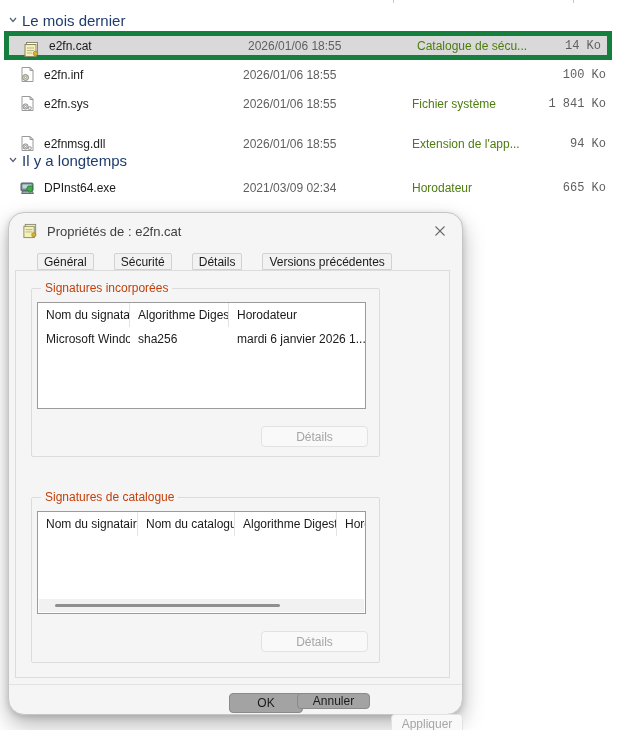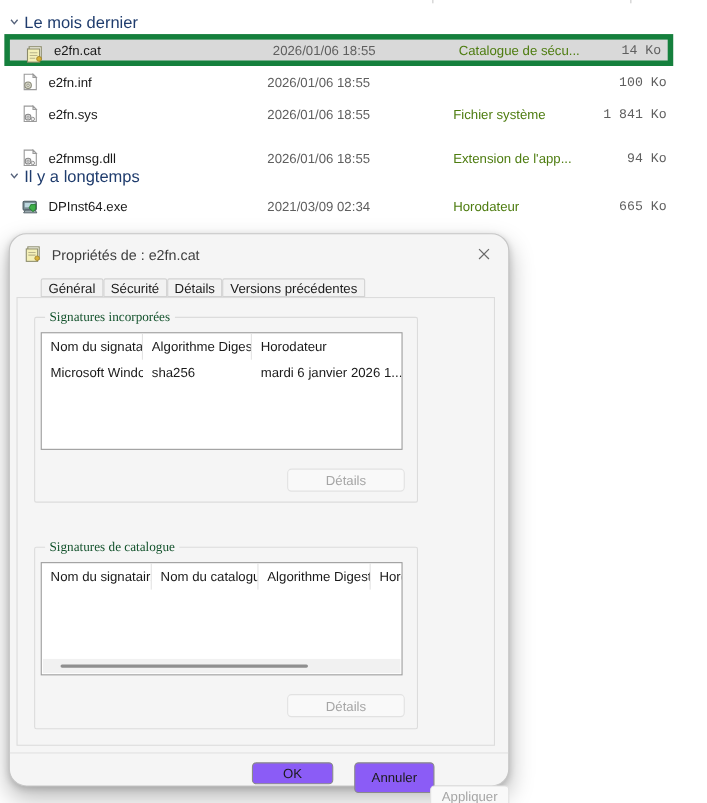--- a/index.html
+++ b/index.html
@@ -26,50 +26,50 @@
   
   .dialog{position:absolute;left:8px;top:212px;width:455px;height:503px;
     background:#f5f5f5;border:1px solid #c6c6c6;border-radius:16px;box-sizing:border-box;
     box-shadow:0 10px 22px rgba(0,0,0,.28),0 2px 6px rgba(0,0,0,.15);}
   .titlebar{position:absolute;left:0;top:0;right:0;height:36px;display:flex;
     align-items:center;padding-left:13px;gap:9px;box-sizing:border-box;}
   .titletext{font-size:13px;color:#404040;}
   .closebtn{position:absolute;right:0;top:0;width:45px;height:36px;display:flex;
     align-items:center;justify-content:center;border-top-right-radius:8px;cursor:default;}
 
-  .tabs{position:absolute;left:4px;top:40px;display:flex;gap:0;z-index:3;padding-left:24px;}
+  .tabs{position:absolute;left:4px;top:40px;display:flex;gap:20px;z-index:3;padding-left:24px;}
   .tab{height:17px;padding:0 6px;display:flex;align-items:center;font-size:12px;
     color:#1b1b1b;background:#f2f2f2;border:1px solid #d2d2d2;box-sizing:border-box;
     border-top-left-radius:2px;border-top-right-radius:2px;}
   .tab.sel{height:22px;margin-top:-4px;background:#f7f7f7;border-bottom:1px solid #f7f7f7;
     padding:0 9px;}
   .page{position:absolute;left:6px;top:57px;width:435px;height:408px;
     border:1px solid #dcdcdc;background:#f5f5f5;box-sizing:border-box;z-index:1;}
 
   .groupbox{position:absolute;width:349px;border:1px solid #dcdcdc;border-radius:2px;
     box-sizing:border-box;z-index:2;}
   .gb-label{position:absolute;top:-8px;left:9px;background:#f5f5f5;padding:0 4px;
-    font-size:12px;color:#14532d;white-space:nowrap;font-family:Liberation Serif, serif;}
+    font-size:12px;color:#c2410c;white-space:nowrap;}
   .listview{position:absolute;left:5px;top:13px;width:329px;background:#ffffff;
     border:1px solid #9b9b9b;box-sizing:border-box;overflow:hidden;}
   .lv-hdr{display:flex;height:24px;}
   .lv-hcell{display:flex;align-items:center;padding-left:8px;font-size:12px;color:#1a1a1a;
     box-sizing:border-box;border-right:1px solid #e3e3e3;white-space:nowrap;overflow:hidden;}
   .lv-hcell:last-child{border-right:none;}
   .lv-row{display:flex;height:24px;}
   .lv-cell{display:flex;align-items:center;padding-left:8px;font-size:12px;color:#1a1a1a;
     box-sizing:border-box;white-space:nowrap;overflow:hidden;}
   .hscroll{position:absolute;left:1px;right:1px;bottom:1px;height:13px;background:#f1f1f1;}
   .hthumb{position:absolute;left:16px;top:5px;width:225px;height:3px;background:#8f8f8f;
     border-radius:2px;}
 
   .btn{position:absolute;display:flex;align-items:center;justify-content:center;
     font-size:12px;border-radius:4px;box-sizing:border-box;cursor:default;}
   .btn.disabled{background:#f9f9f9;border:1px solid #e2e2e2;color:#a5a5a5;}
-  .btn.normal{background:#8b5cf6;border:1px solid #8a8a8a;color:#1b1b1b;}
+  .btn.normal{background:#a3a3a3;border:1px solid #8a8a8a;color:#1b1b1b;}
   .footer-line{position:absolute;left:0;right:0;top:471px;height:1px;background:#e2e2e2;}
 </style>
 </head>
 <body>
 
 <div class="tick" style="left:393px;"></div>
 <div class="tick" style="left:573px;"></div>
 
 <div>
 
@@ -216,15 +216,15 @@
       <div class="hscroll">
         <div class="hthumb"></div>
       </div>
     </div>
 
     <div class="btn disabled" style="left:229px;top:133px;width:107px;height:21px;" aria-disabled="true">Détails</div>
   </div>
 
   <div class="footer-line"></div>
   <div class="btn normal" style="left:220px;top:480px;width:74px;height:20px;">OK</div>
-  <div class="btn normal" style="left:313px;top:480px;width:73px;height:28px;">Annuler</div>
+  <div class="btn normal" style="left:288px;top:480px;width:73px;height:16px;">Annuler</div>
   <div class="btn disabled" style="left:382px;top:501px;width:72px;height:20px;" aria-disabled="true">Appliquer</div>
 </div>
 
 </body></html>

